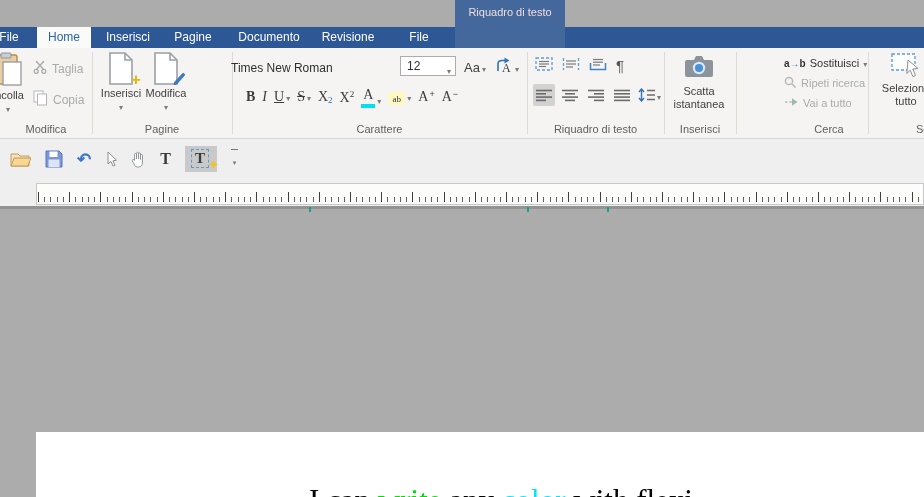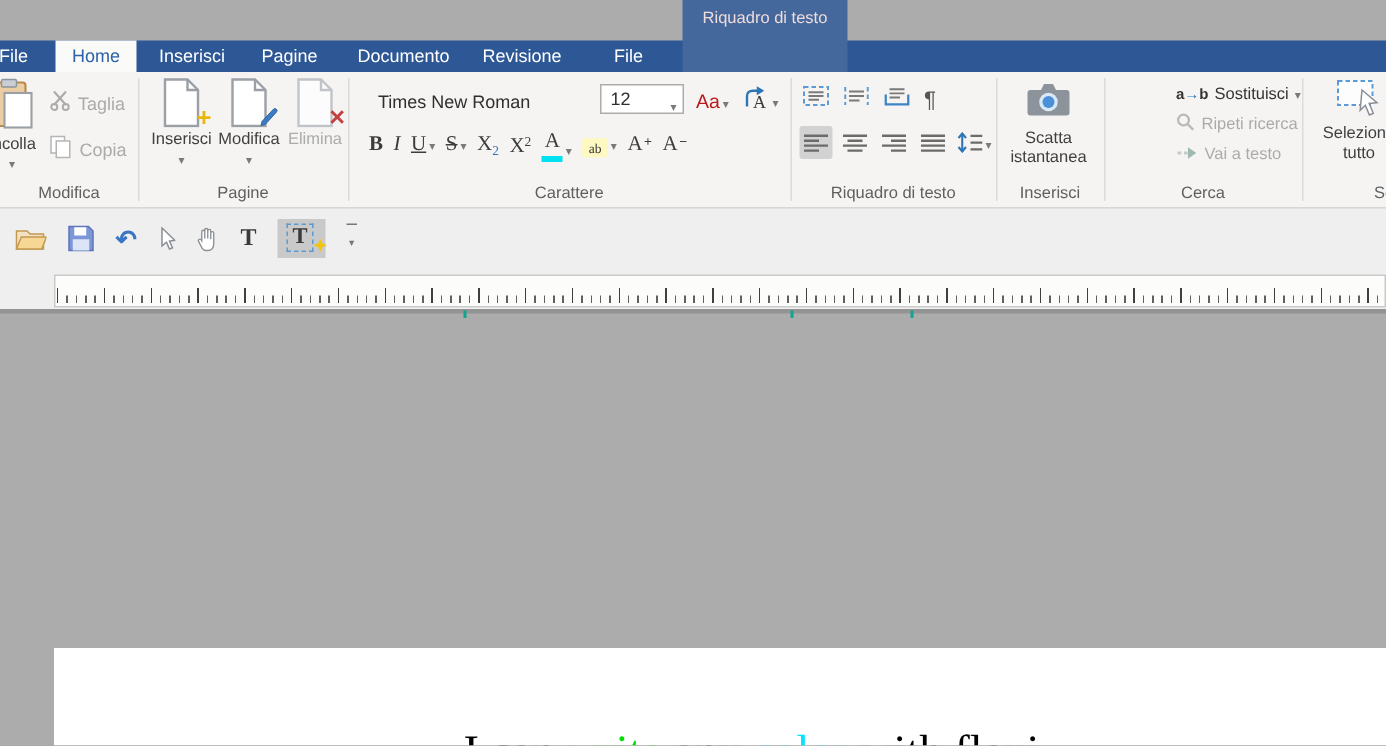--- a/index.html
+++ b/index.html
@@ -40,26 +40,26 @@
   .disabled-txt{color:#ABABAB;}
 
   
   .page-ico{position:relative;width:26px;height:33px;margin-bottom:2px;}
   .badge{position:absolute;right:-7px;bottom:-3px;font-weight:bold;}
   .badge-plus::after{content:"+";color:#E7B70B;font-size:17px;}
   .badge-x::after{content:"×";color:#C24040;font-size:18px;}
   .badge-svg{position:absolute;right:-7px;bottom:-3px;}
 
   
-  .font-name{position:absolute;left:252px;top:13px;font-size:12px;color:#2F2F2F;white-space:nowrap;}
+  .font-name{position:absolute;left:231px;top:13px;font-size:12px;color:#2F2F2F;white-space:nowrap;}
   .size-combo{position:absolute;left:400px;top:8px;width:56px;height:20px;background:#FFFFFF;
        border:1px solid #ACACAC;box-sizing:border-box;font-size:12px;color:#2F2F2F;}
   .size-combo .val{position:absolute;left:6px;top:2px;}
   .size-combo .cdd{position:absolute;right:4px;top:6px;}
-  .case-btn{position:absolute;left:464px;top:12px;font-size:13px;color:#b91c1c;display:flex;align-items:center;gap:2px;}
+  .case-btn{position:absolute;left:464px;top:12px;font-size:13px;color:#404040;display:flex;align-items:center;gap:2px;}
   .rot-btn{position:absolute;left:494px;top:8px;display:flex;align-items:center;gap:1px;}
   .fontrow{position:absolute;left:246px;top:36px;height:26px;display:flex;align-items:center;gap:7px;}
   .fbtn{display:flex;align-items:flex-end;color:#3C3C3C;font-size:14px;
        font-family:"Liberation Serif",serif;cursor:default;}
   .fb-b{font-weight:bold;}
   .fb-i{font-style:italic;}
   .fb-u{text-decoration:underline;}
   .fb-s{text-decoration:line-through;}
   .script{font-size:9px;}
   .sub-blue{color:#2E75B6;}
@@ -197,30 +197,20 @@
         </svg>
         <span class="badge-svg">
           <svg width="13" height="13" viewBox="0 0 13 13">
             <path d="M3.8 12 L1 12.6 L1.7 9.9 L9.4 1.7 Q10.2 0.9 11.2 1.8 Q12.2 2.7 11.4 3.6 L3.8 12 Z" fill="#3B7CC4" stroke="#2E5E96" stroke-width="0.6"></path>
           </svg>
         </span>
       </span>
       <span>Modifica</span>
       <span class="dd"></span>
     </div>
-    <div class="bigbtn disabled-txt" style="left:188px;top:4px;width:44px;">
-      <span class="page-ico">
-        <svg width="26" height="33" viewBox="0 0 26 33">
-          <path d="M2 1 H17 L24 8 V32 H2 Z" fill="#FCFCFC" stroke="#C0C3C7" stroke-width="1.6"></path>
-          <path d="M17 1 V8 H24" fill="none" stroke="#C0C3C7" stroke-width="1.6"></path>
-        </svg>
-        <span class="badge badge-x"></span>
-      </span>
-      <span>Elimina</span>
-    </div>
     <div class="group-label" style="left:92px;width:140px;">Pagine</div>
     <div class="vsep" style="left:232px;"></div>
 
     <div class="font-name">Times New Roman</div>
     <div class="size-combo">
       <span class="val">12</span>
       <span class="dd cdd"></span>
     </div>
     <div class="case-btn">
       <span>Aa</span>
@@ -401,24 +391,24 @@
         </span>
         <span>Ripeti ricerca</span>
       </span>
       <span class="crow disabled-txt">
         <span>
           <svg width="15" height="10" viewBox="0 0 15 10">
             <line x1="1" y1="5" x2="9" y2="5" stroke="#C4CBC9" stroke-width="2" stroke-dasharray="2.5 1.8"></line>
             <path d="M8 1.2 L13.5 5 L8 8.8 Z" fill="#9EB8B2"></path>
           </svg>
         </span>
-        <span>Vai a testo</span>
-      </span>
-    </div>
-    <div class="group-label" style="left:736px;width:132px;">Cerca</div>
+        <span>Vai a tutto</span>
+      </span>
+    </div>
+    <div class="group-label" style="left:763px;width:132px;">Cerca</div>
     <div class="vsep" style="left:868px;"></div>
 
     <div class="bigbtn selall-btn">
       <span>
         <svg width="30" height="26" viewBox="0 0 30 26">
           <rect x="1" y="1" width="23" height="16" fill="#FDFDFD" stroke="#5B9BD5" stroke-width="1.3" stroke-dasharray="3 2"></rect>
           <path d="M17 7 L27 15.5 L21.8 16 L24.5 22.5 L21.9 23.6 L19.2 17.2 L15.8 20.5 Z" fill="#FFFFFF" stroke="#8A8F96"></path>
         </svg>
       </span>
       <span>Seleziona tutto</span>

